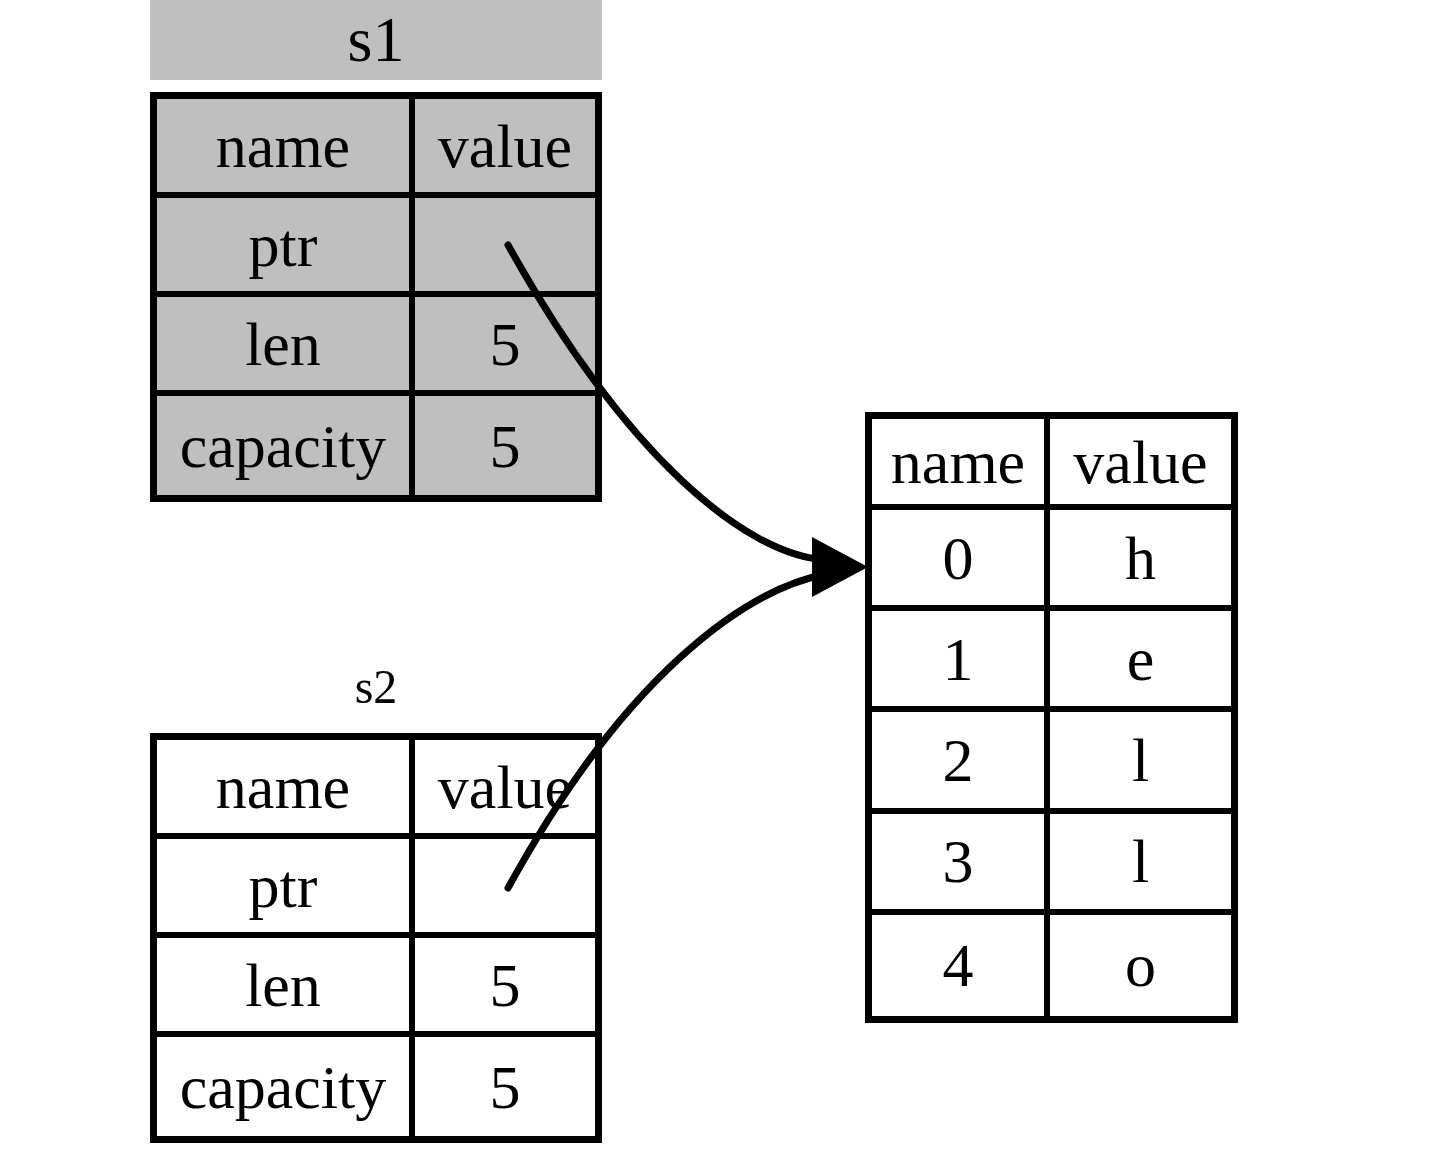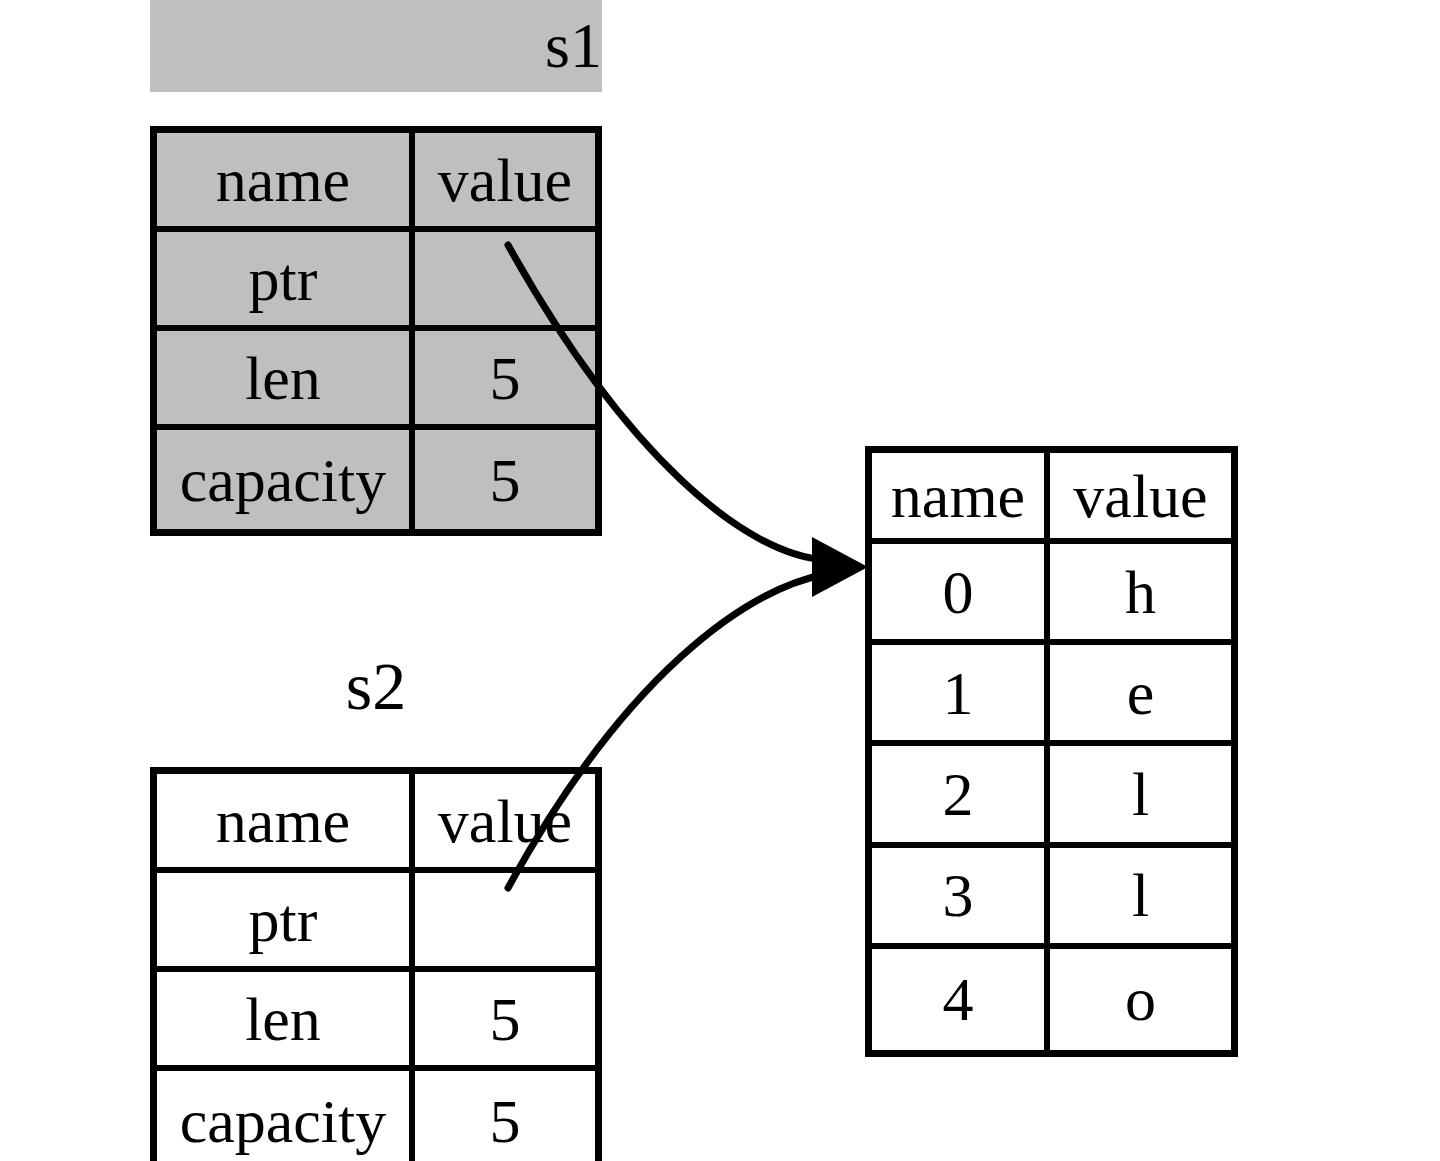--- a/index.html
+++ b/index.html
@@ -16,55 +16,54 @@
     background: var(--background);
     font-family: "Liberation Serif", "DejaVu Serif", serif;
     color: var(--text);
     overflow: hidden;
   }
   .tbl {
     position: absolute;
     display: grid;
     border: 7px solid var(--border);
     box-sizing: border-box;
-    margin-top: 34px;
   }
   .cell {
     display: flex;
     align-items: center;
     justify-content: center;
     font-size: 62px;
     line-height: 1;
     box-sizing: border-box;
     overflow: hidden;
   }
   .br { border-right: 6px solid var(--border); }
   .bb { border-bottom: 6px solid var(--border); }
 
   #s1-banner {
     position: absolute;
     left: 150px; top: 0;
-    width: 452px; height: 92px;
+    width: 452px; height: 80px;
     background: var(--highlight);
-    display: flex; align-items: center; justify-content: flex-end;
+    display: flex; align-items: center; justify-content: center;
     font-size: 64px;
   }
   #s1-table {
     left: 150px; top: 92px;
     width: 452px; height: 410px;
     grid-template-columns: 258px 1fr;
     grid-template-rows: repeat(4, 1fr);
     background: var(--highlight);
   }
   #s2-title {
     position: absolute;
     left: 150px; top: 645px;
     width: 452px; height: 82px;
     display: flex; align-items: center; justify-content: center;
-    font-size: 68px;
+    font-size: 48px;
     background: transparent;
   }
   #s2-table {
     left: 150px; top: 733px;
     width: 452px; height: 410px;
     grid-template-columns: 258px 1fr;
     grid-template-rows: repeat(4, 1fr);
     background: var(--background);
   }
   #heap-table {

